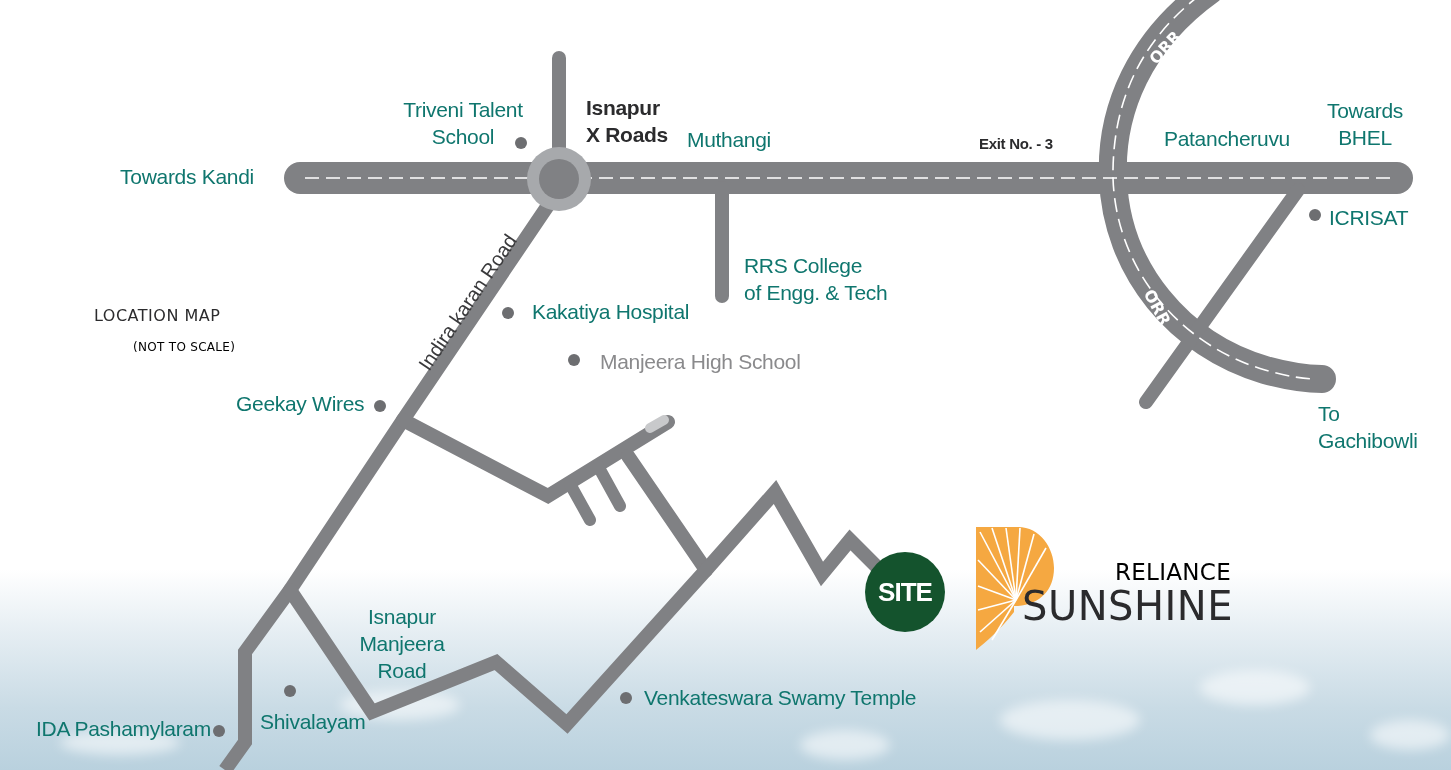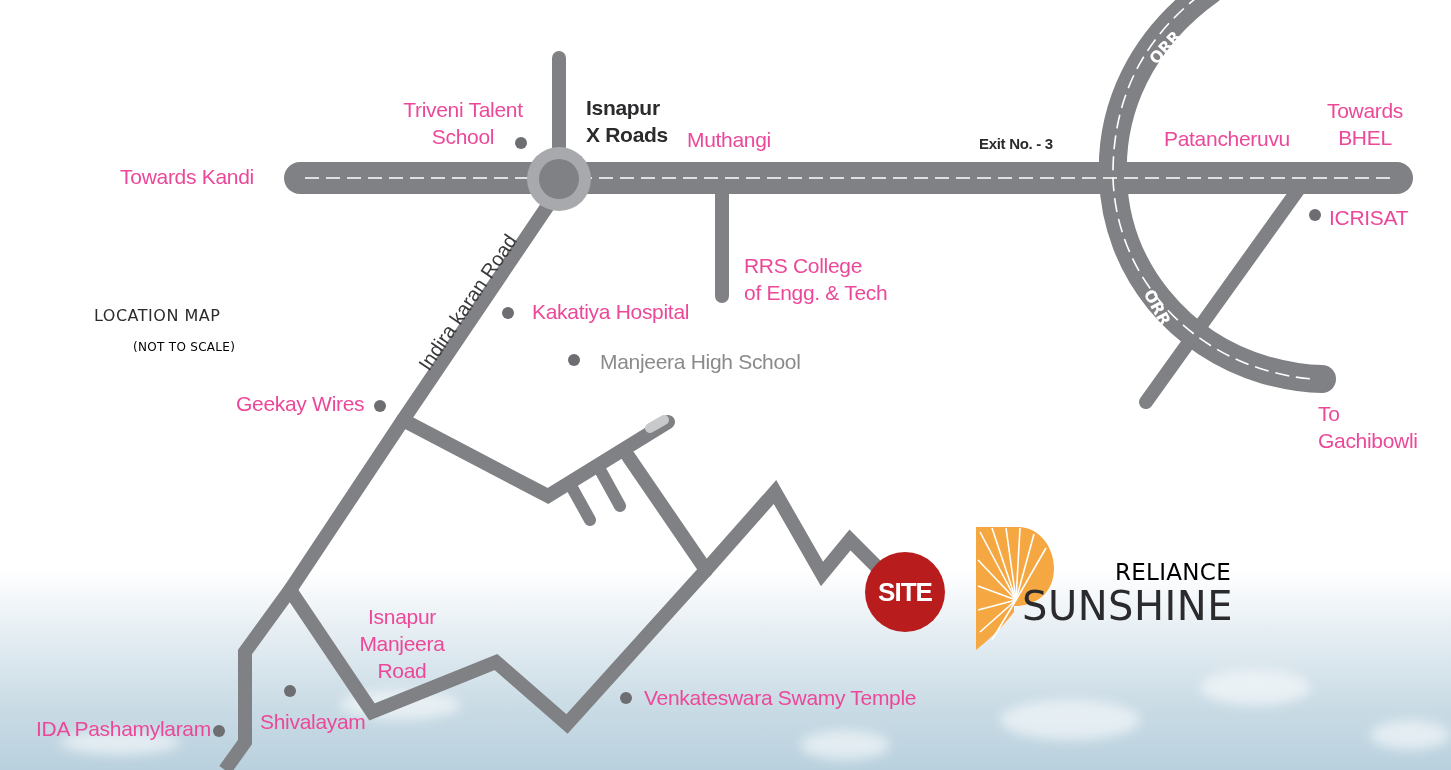--- a/index.html
+++ b/index.html
@@ -4,32 +4,32 @@
 <style>
   html, body { margin: 0; padding: 0; }
   body {
     width: 1451px; height: 770px; overflow: hidden; position: relative;
     background: linear-gradient(to bottom, #ffffff 0%, #ffffff 74%, #e6eef3 82%, #c9dbe5 92%, #b9d1de 100%);
     font-family: "Liberation Sans", sans-serif;
   }
   .clouds { position: absolute; left: 0; top: 580px; width: 1451px; height: 190px; pointer-events: none; }
   .clouds div { position: absolute; background: rgba(255,255,255,0.55); border-radius: 50%; filter: blur(6px); }
   svg.map { position: absolute; left: 0; top: 0; }
-  .lbl { position: absolute; color: #ec4899; font-size: 21px; line-height: 27px; white-space: nowrap; letter-spacing: -0.3px; }
+  .lbl { position: absolute; color: #0f766e; font-size: 21px; line-height: 27px; white-space: nowrap; letter-spacing: -0.3px; }
   .lbl.c { text-align: center; }
   .lbl.bold { font-weight: bold; color: #2b2b2d; }
   .lbl.faded { color: #8a8a8c; }
   .poi-dot { position: absolute; width: 12px; height: 12px; border-radius: 50%; background: #6d6e71; }
   .title { position: absolute; left: 94px; top: 306px; font-size: 16px; letter-spacing: 0.5px; color: #2b2b2d; font-family: "DejaVu Sans", sans-serif; }
   .subtitle { position: absolute; left: 133px; top: 340px; font-size: 12px; color: #000000; font-family: "DejaVu Sans", sans-serif; letter-spacing: 0.3px; }
   .rot { position: absolute; font-size: 20px; color: #3a3a3c; transform-origin: 0 0; white-space: nowrap; }
   .orr { position: absolute; color: #ffffff; font-weight: bold; font-size: 16px; font-family: "DejaVu Sans", sans-serif; transform-origin: center; }
   .site {
     position: absolute; left: 865px; top: 552px; width: 80px; height: 80px; border-radius: 50%;
-    background: #b91c1c; color: #fff; font-weight: bold; font-size: 26px; letter-spacing: -1px;
+    background: #14532d; color: #fff; font-weight: bold; font-size: 26px; letter-spacing: -1px;
     display: flex; align-items: center; justify-content: center; font-family: "Liberation Sans", sans-serif;
   }
   .brand-small { position: absolute; left: 1079px; top: 559px; font-size: 23px; color: #000000; font-family: "DejaVu Sans", sans-serif; letter-spacing: 0.3px; margin-left: 36px; }
   .brand-big { position: absolute; left: 1022px; top: 583px; font-size: 40px; color: #2b2b2d; font-family: "DejaVu Sans", sans-serif; letter-spacing: 0.5px; }
 </style>
 </head>
 <body>
 
 <div class="clouds">
   <div style="left:340px;top:110px;width:120px;height:30px;"></div>

